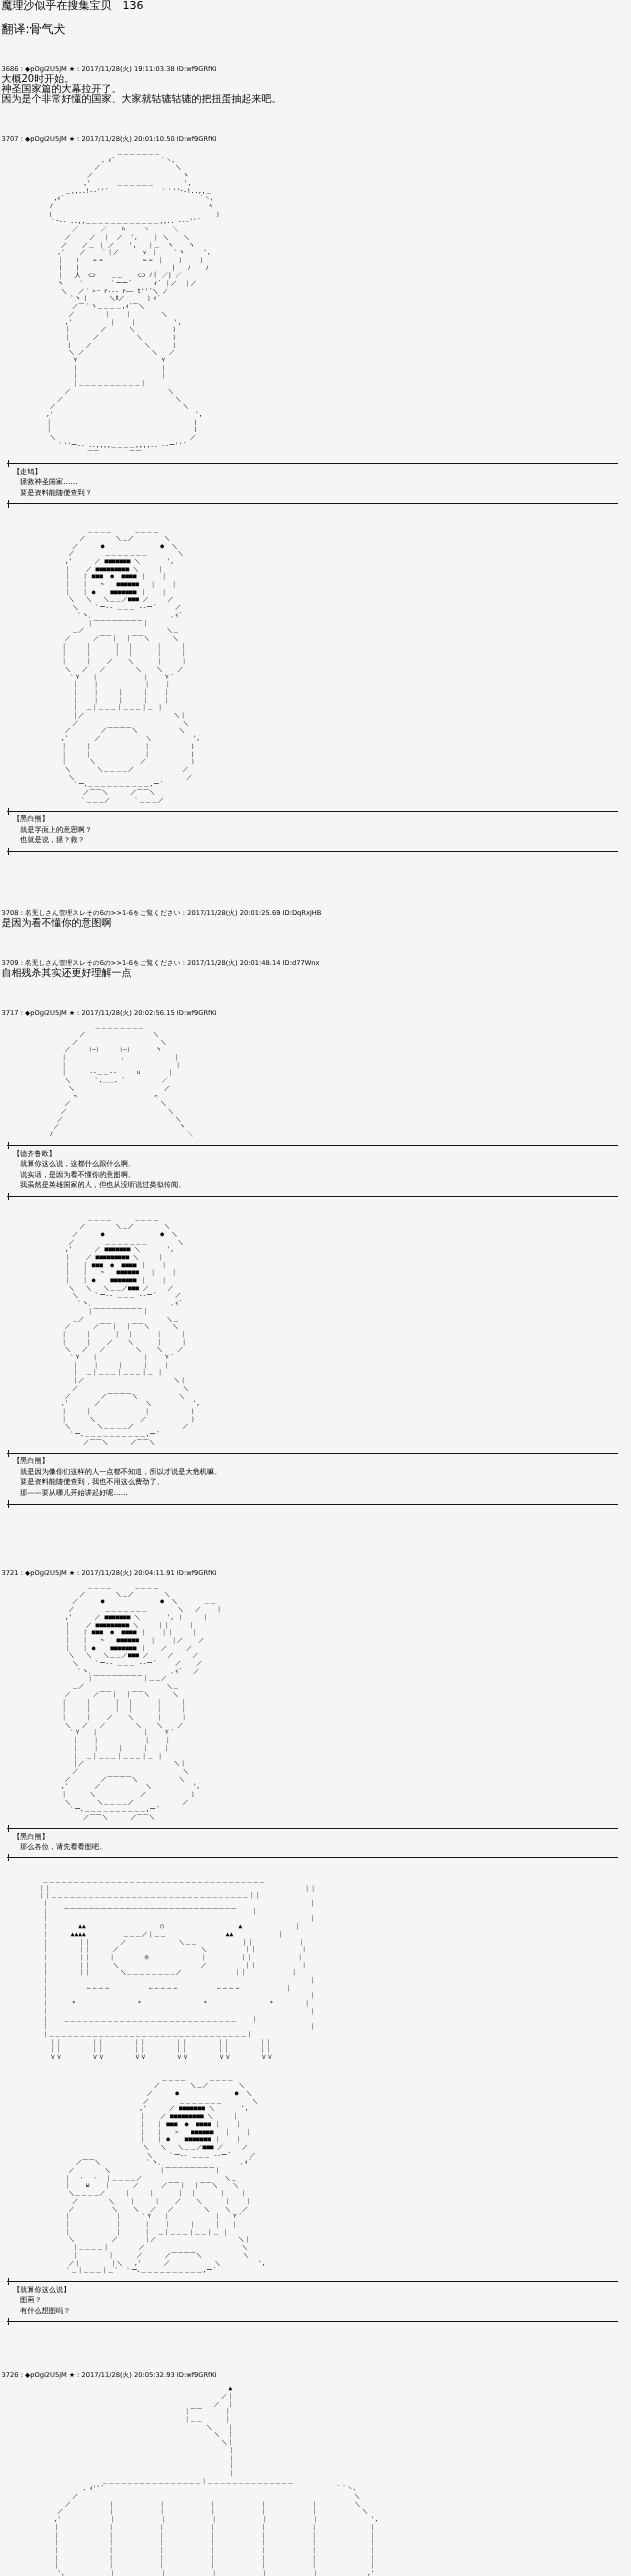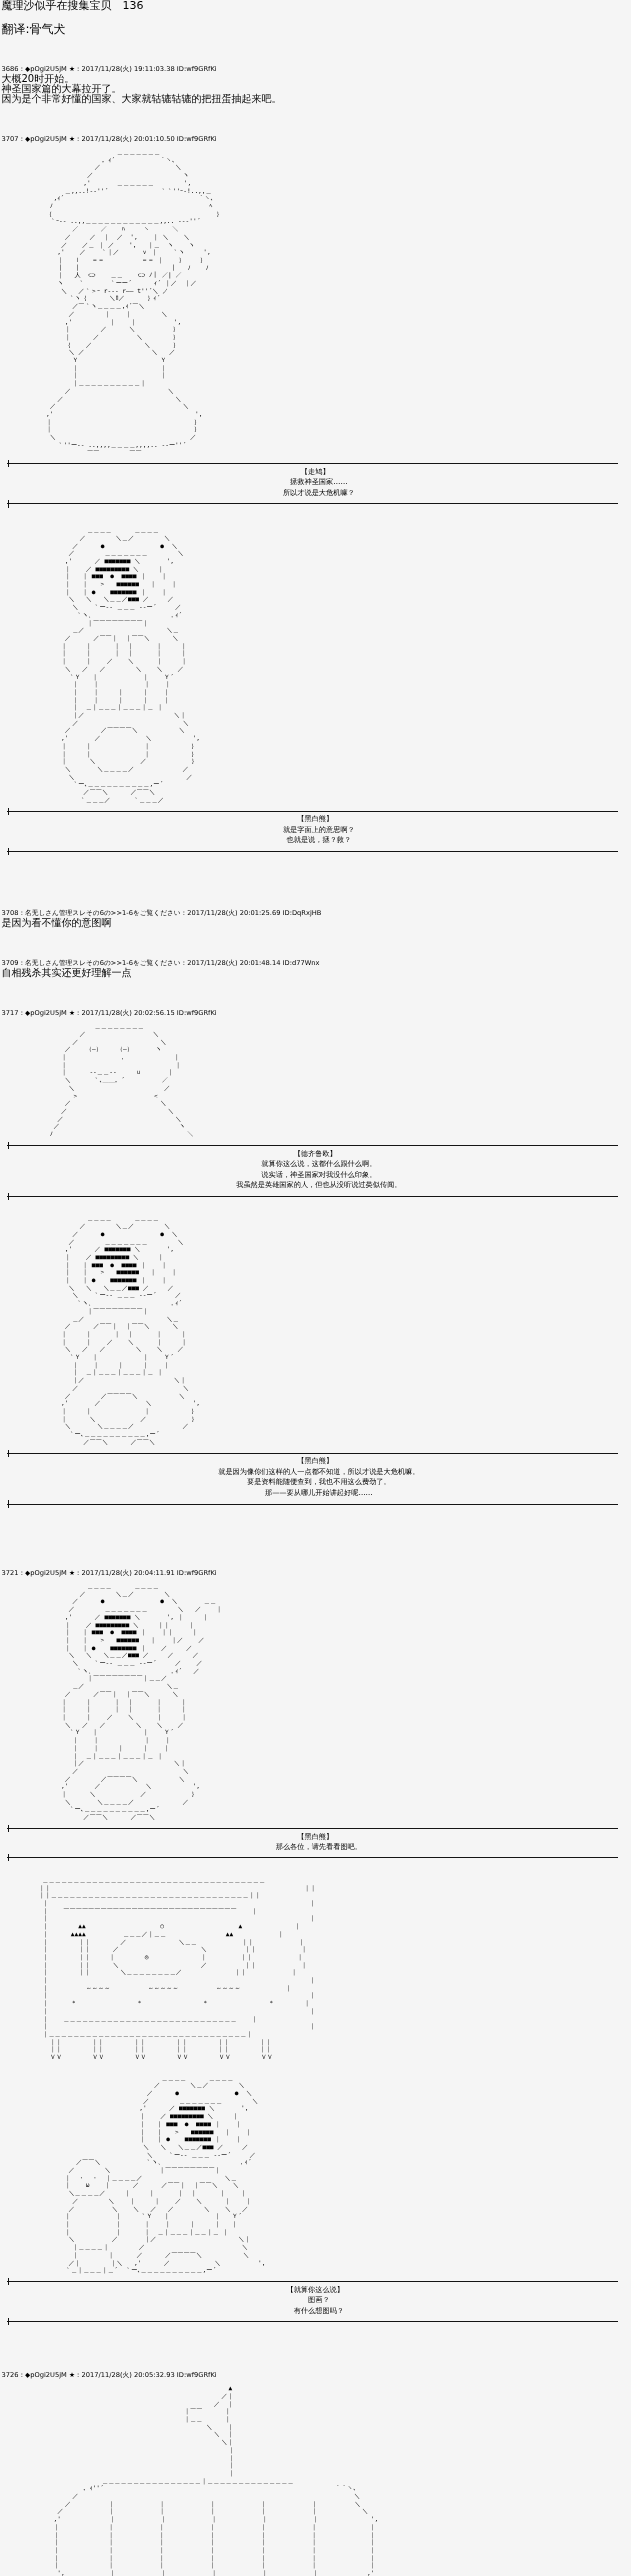--- a/index.html
+++ b/index.html
@@ -18,21 +18,20 @@
   .aa{
     font-family:"DejaVu Sans Mono","Liberation Mono",monospace;
     font-size:6.2px;line-height:7.7px;margin:5.2px 0 0 0;padding:0 0 0 18.5px;
     white-space:pre;
   }
   .dialog{
     position:relative;
     border-top:1px solid #141414;border-bottom:1px solid #141414;
     margin:7.2px 14.4px 2.1px 5.2px;
     padding:2.6px 0 4.6px 2.1px;
-    text-align:center;
   }
   .dialog::before,.dialog::after{
     content:"";position:absolute;left:1px;width:1px;height:7.2px;background:#141414;
   }
   .dialog::before{top:-4.1px;}
   .dialog::after{bottom:-4.1px;}
   .speaker{font-size:7.2px;line-height:10.3px;padding-left:4.1px;}
   .dialog-lines .line{font-size:7.2px;line-height:10.8px;padding-left:11.3px;white-space:pre;}
   .spacer{width:100%;}
 </style>
@@ -89,21 +88,21 @@
        ,'                                      ',
        ｜                                      ｝
        ｜                                      ｝
         ＼                                    ／
           ｀''ー-- ..,,,,＿＿＿＿,,,,.. --ー''´
                   ￣￣        ￣￣</pre>
       <div class="dialog">
     <div class="speaker">【走鸠】</div>
     <div class="dialog-lines">
           <div class="line">拯救神圣国家……</div>
-          <div class="line">所以才说是大危机嘛？</div>
+          <div class="line">要是资料能随便查到？</div>
         </div>
   </div>
       <div class="spacer" style="height: 14.4px;"></div>
       <pre class="aa">                  ＿＿＿＿      ＿＿＿＿
                 ／        ＼＿／        ＼
               ／      ●               ●  ＼
              ／        ＿＿＿＿＿＿＿        ＼
             ,'      ／ ■■■■■■■ ＼       ',
             ｜    ／ ■■■■■■■■■ ＼     ｜
             ｜   ｜ ■■■  ●  ■■■■ ｜    ｜
@@ -165,21 +164,21 @@
               ＞                    ＜
             ／                        ＼
            ／                           ＼
           ／                              ＼
          ／                                ヽ
         ﾉ                                    ＼</pre>
       <div class="dialog">
     <div class="speaker">【德齐鲁欧】</div>
     <div class="dialog-lines">
           <div class="line">就算你这么说，这都什么跟什么啊。</div>
-          <div class="line">说实话，神圣国家对我没什么印象。</div>
+          <div class="line">说实话，是因为看不懂你的意图啊。</div>
           <div class="line">我虽然是英雄国家的人，但也从没听说过类似传闻。</div>
         </div>
   </div>
       <div class="spacer" style="height: 10.3px;"></div>
       <pre class="aa">                  ＿＿＿＿      ＿＿＿＿
                 ／        ＼＿／        ＼
               ／      ●               ●  ＼
              ／        ＿＿＿＿＿＿＿        ＼
             ,'      ／ ■■■■■■■ ＼       ',
             ｜    ／ ■■■■■■■■■ ＼     ｜

